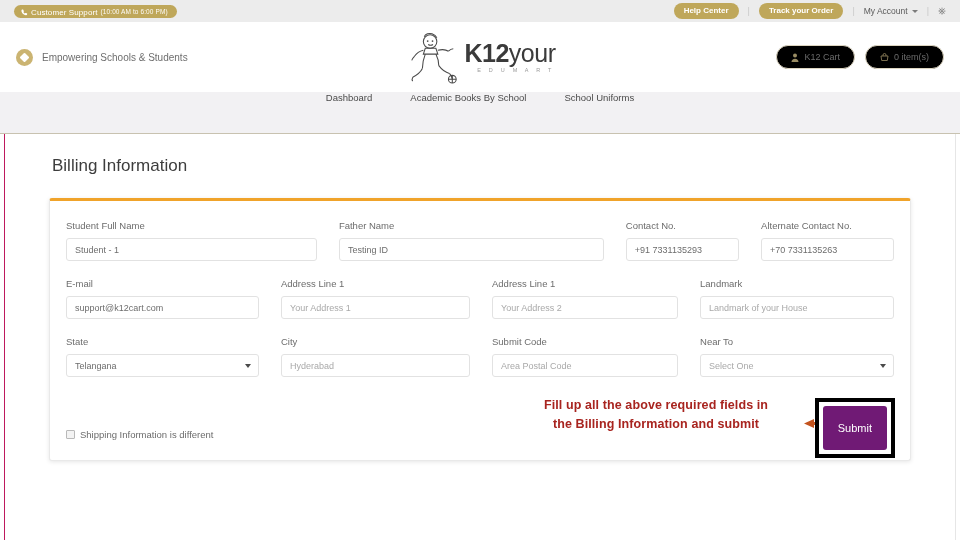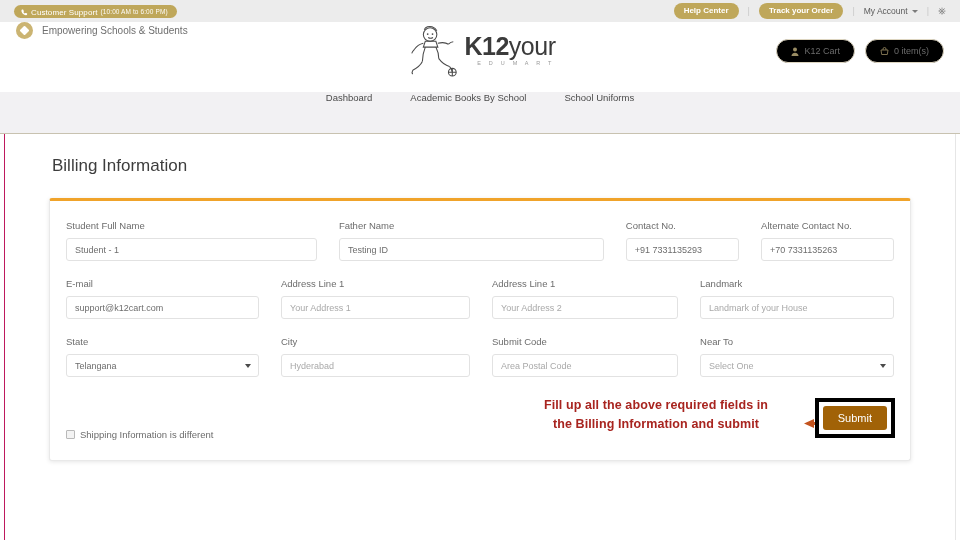--- a/index.html
+++ b/index.html
@@ -68,24 +68,23 @@
     border-top: 3px solid #7c7c7c;
     margin-top: 1px;
   }
   .pwr { color: #6a6a6a; font-size: 10px; line-height: 1; }
 
   
   .header {
     height: 70px;
     background: #ffffff;
     display: flex;
-    align-items: flex-start;
+    align-items: center;
     padding: 0 16px;
     position: relative;
-    flex-direction: column;
   }
   .brandline {
     display: flex; align-items: center; gap: 9px;
   }
   .brand-badge {
     width: 17px; height: 17px;
     border-radius: 50%;
     background: #cbb472;
     display: flex; align-items: center; justify-content: center;
   }
@@ -282,27 +281,27 @@
   .submit-frame {
     position: absolute;
     right: -1px;
     top: 4px;
     border: 4px solid #000000;
     padding: 4px;
     background: #ffffff;
     line-height: 0;
   }
   .submit-btn {
-    background: #a16207;
+    background: #701a75;
     color: #ffffff;
     border: none;
     border-radius: 3px;
     font-family: "Liberation Sans", sans-serif;
     font-size: 11px;
-    padding: 6px 15px;
+    padding: 16px 15px;
     line-height: 1.1;
     cursor: pointer;
   }
 </style>
 </head>
 <body>
 
 <div class="topbar">
   <div class="pill-gold">
     <span>

